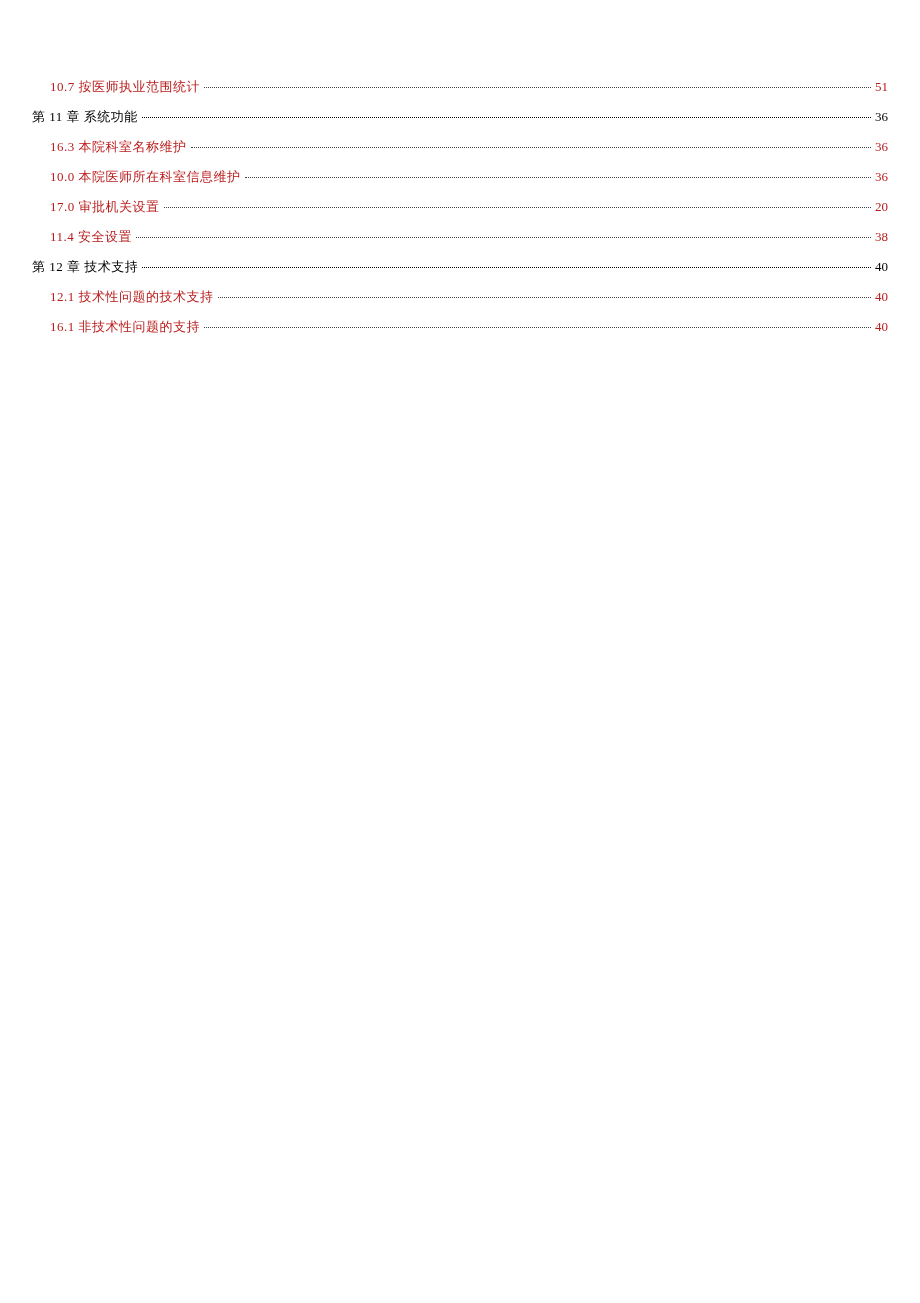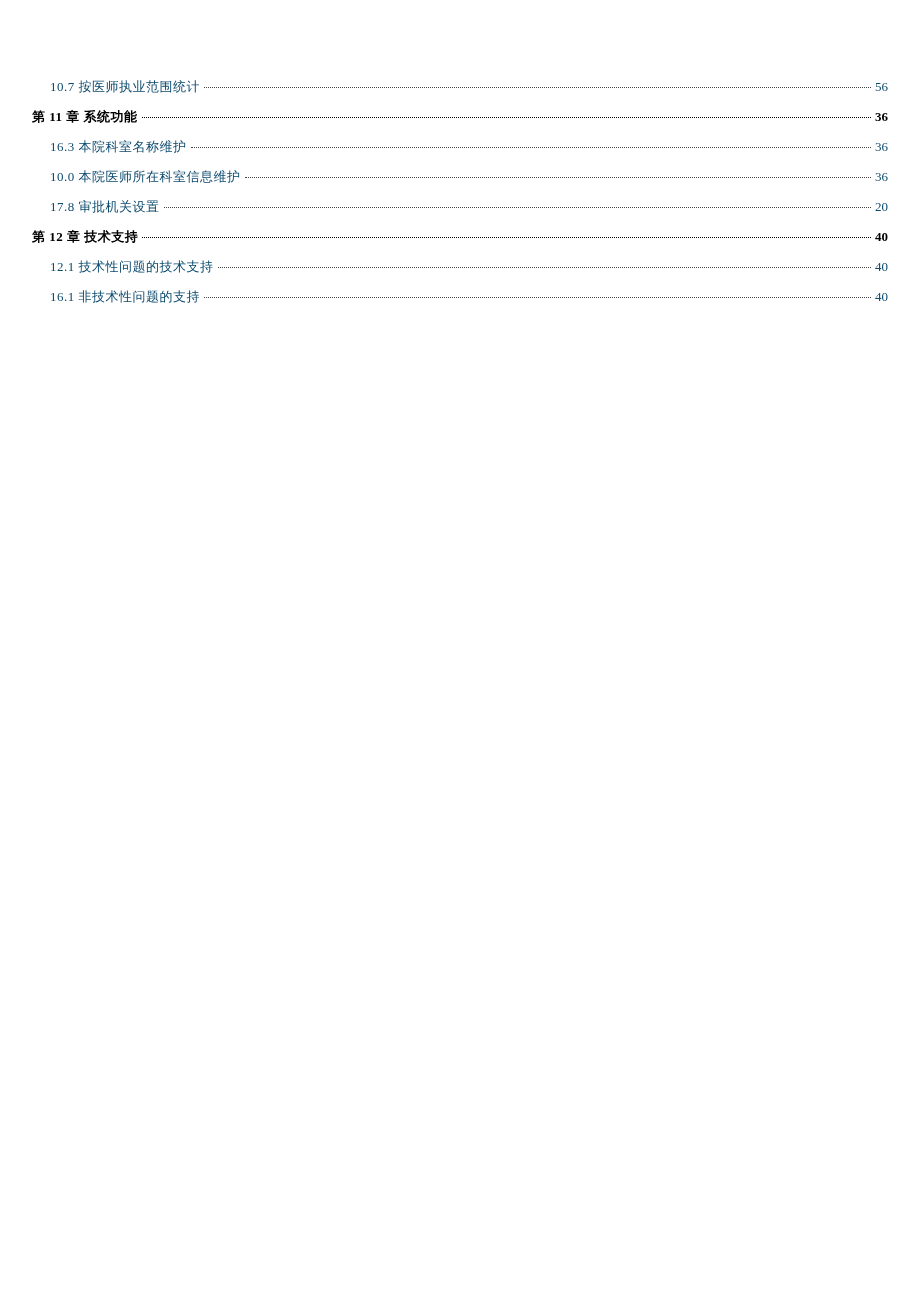--- a/index.html
+++ b/index.html
@@ -19,28 +19,28 @@
     }
     .toc-row {
       display: flex;
       align-items: baseline;
       width: 100%;
       margin-bottom: 12px;
       font-size: 13px;
       color: #333;
     }
     .toc-row.chapter {
-      font-weight: bold;
+      font-weight: normal;
       color: #000;
       padding-left: 0;
     }
     .toc-row.section {
       font-weight: normal;
       padding-left: 18px;
-      color: #0c4a6e;
+      color: #b91c1c;
     }
     .toc-label {
       white-space: nowrap;
       flex: 0 0 auto;
       letter-spacing: 0.5px;
     }
     .toc-leader {
       flex: 1 1 auto;
       border-bottom: 1.5px dotted #444;
       margin: 0 4px;
@@ -57,21 +57,21 @@
     }
   </style>
 </head>
 <body>
 
 <div class="toc-container">
 
   <div class="toc-row section">
     <span class="toc-label">10.7 按医师执业范围统计</span>
     <span class="toc-leader"></span>
-    <span class="toc-page">56</span>
+    <span class="toc-page">51</span>
   </div>
 
   <div class="toc-row chapter">
     <span class="toc-label">第 11 章  系统功能</span>
     <span class="toc-leader"></span>
     <span class="toc-page">36</span>
   </div>
 
   <div class="toc-row section">
     <span class="toc-label">16.3 本院科室名称维护</span>
@@ -79,25 +79,30 @@
     <span class="toc-page">36</span>
   </div>
 
   <div class="toc-row section">
     <span class="toc-label">10.0 本院医师所在科室信息维护</span>
     <span class="toc-leader"></span>
     <span class="toc-page">36</span>
   </div>
 
   <div class="toc-row section">
-    <span class="toc-label">17.8 审批机关设置</span>
+    <span class="toc-label">17.0 审批机关设置</span>
     <span class="toc-leader"></span>
     <span class="toc-page">20</span>
   </div>
 
+  <div class="toc-row section">
+    <span class="toc-label">11.4 安全设置</span>
+    <span class="toc-leader"></span>
+    <span class="toc-page">38</span>
+  </div>
 
 
   <div class="toc-row chapter">
     <span class="toc-label">第 12 章  技术支持</span>
     <span class="toc-leader"></span>
     <span class="toc-page">40</span>
   </div>
 
   <div class="toc-row section">
     <span class="toc-label">12.1 技术性问题的技术支持</span>

